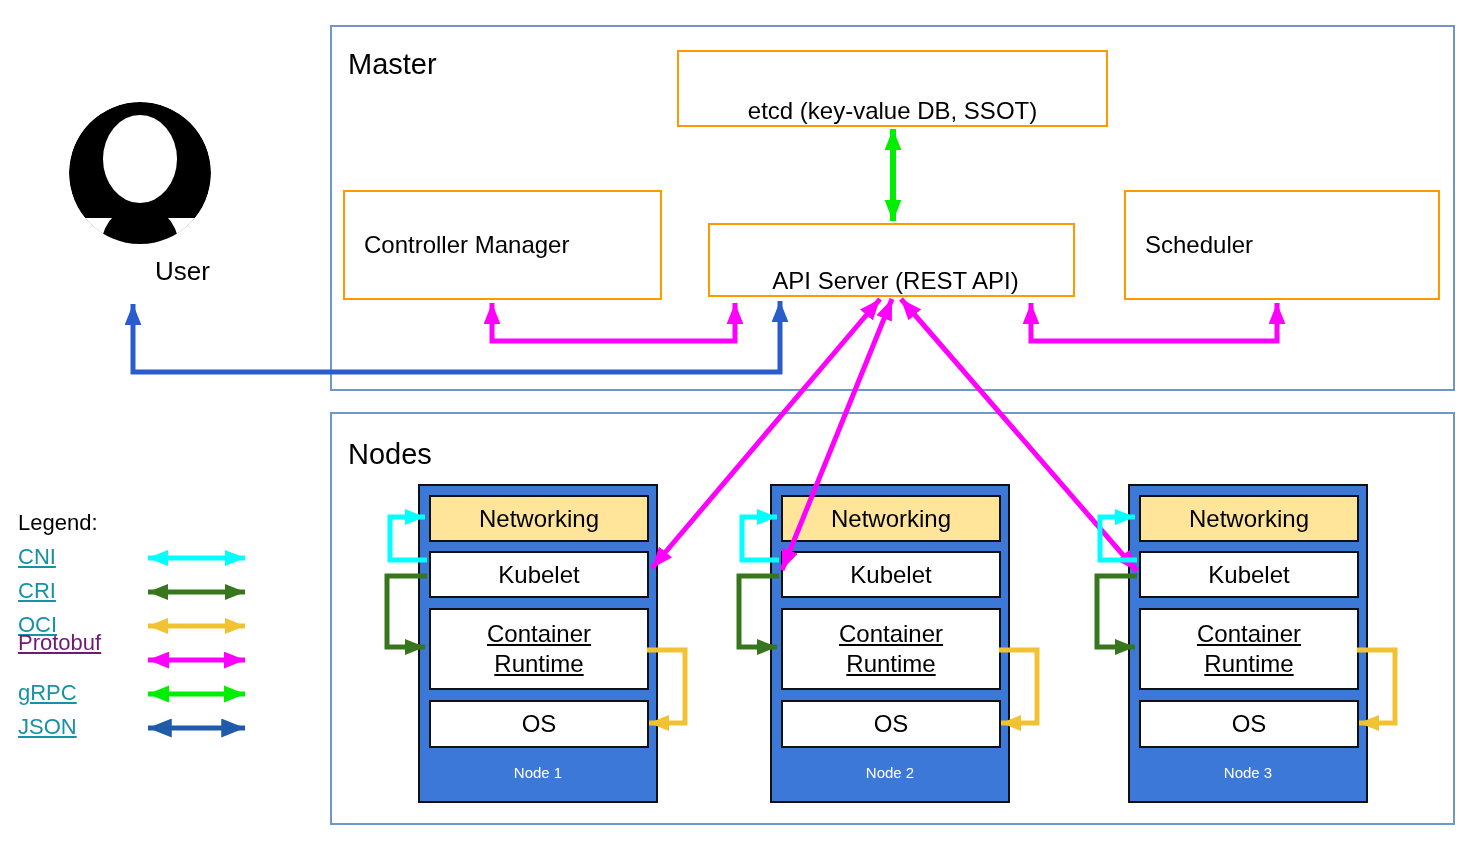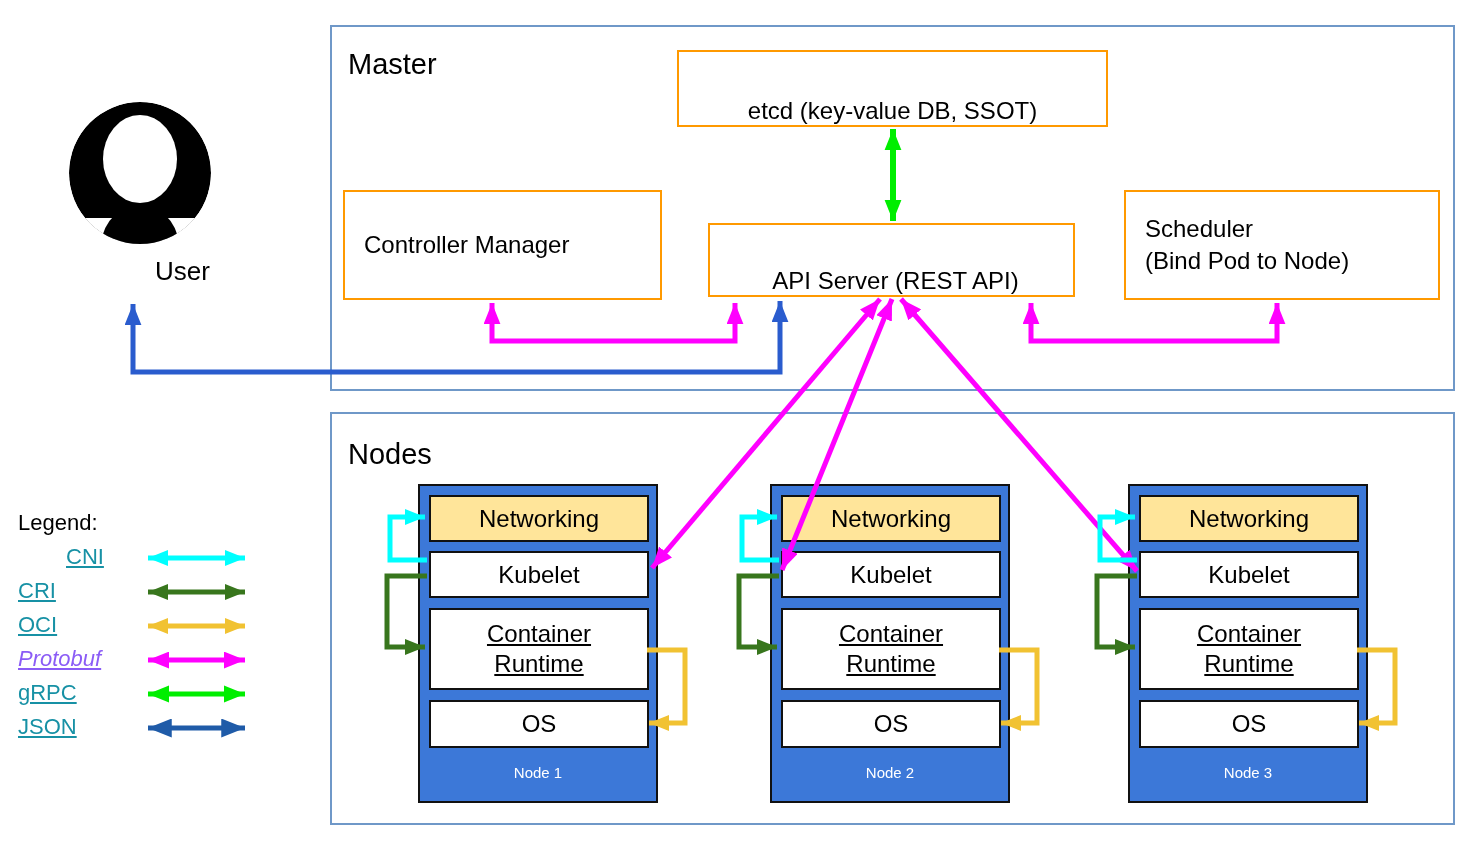--- a/index.html
+++ b/index.html
@@ -89,21 +89,20 @@
 <div class="obox leftalign" style="left: 343px; top: 190px; width: 319px; height: 110px; border-color: rgb(255, 153, 0); gap: 47px;">
   <span>Controller Manager</span>
 </div>
 
 <div class="obox" style="left: 708px; top: 223px; width: 367px; height: 74px; border-color: rgb(255, 153, 0); padding-left: 8px;">
   <span>API Server (REST API)</span>
 </div>
 
 <div class="obox leftalign" style="left: 1124px; top: 190px; width: 316px; height: 110px; border-color: rgb(255, 153, 0);">
   <span>Scheduler</span>
-  <span>(Bind Pod to Node)</span>
 </div>
 
 <div class="frame" style="left: 330px; top: 412px; width: 1125px; height: 413px; border-color: rgb(111, 152, 200);"></div>
 <div class="frame-title" style="left:348px; top:438px;">Nodes</div>
 
 <div class="node" style="left: 418px; top: 484px; background-color: rgb(60, 120, 216);">
   <div class="layer networking" style="top: 9px; height: 47px; background-color: rgb(255, 229, 154);">
     <span>Networking</span>
   </div>
   <div class="layer" style="top:65px; height:47px;">
@@ -144,24 +143,24 @@
   <div class="layer" style="top:122px; height:82px;">
     <span class="wrap">Container Runtime</span>
   </div>
   <div class="layer" style="top:214px; height:48px;">
     <span>OS</span>
   </div>
   <div class="node-caption">Node 3</div>
 </div>
 
 <div class="legend-title">Legend:</div>
-<a class="legend-link" style="top: 544px; color: rgb(23, 145, 165); margin-left: 48px;">CNI</a>
+<a class="legend-link" style="top: 544px; color: rgb(23, 145, 165);">CNI</a>
 <a class="legend-link" style="top: 578px; color: rgb(23, 145, 165);">CRI</a>
 <a class="legend-link" style="top: 612px; color: rgb(23, 145, 165);">OCI</a>
-<a class="legend-link" style="top: 646px; color: #8b5cf6; font-style: italic;">Protobuf</a>
+<a class="legend-link" style="top: 630px; color: #701a75;">Protobuf</a>
 <a class="legend-link" style="top: 680px; color: rgb(23, 145, 165);">gRPC</a>
 <a class="legend-link" style="top: 714px; color: rgb(23, 145, 165);">JSON</a>
 
 <svg class="overlay" width="1475" height="852" viewBox="0 0 1475 852">
   <defs>
     <marker id="ah-cni" viewBox="0 0 10 8" refX="10" refY="4" markerWidth="20" markerHeight="16" markerUnits="userSpaceOnUse" orient="auto-start-reverse">
       <path d="M0,0 L10,4 L0,8 Z" style="fill: rgb(0, 255, 255);"></path>
     </marker>
     <marker id="ah-cri" viewBox="0 0 10 8" refX="10" refY="4" markerWidth="20" markerHeight="16" markerUnits="userSpaceOnUse" orient="auto-start-reverse">
       <path d="M0,0 L10,4 L0,8 Z" style="fill: rgb(56, 118, 29);"></path>

